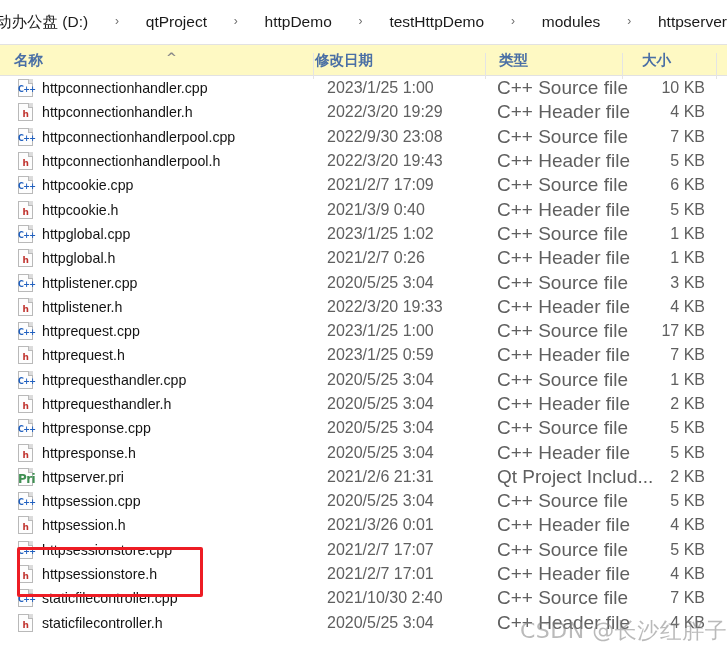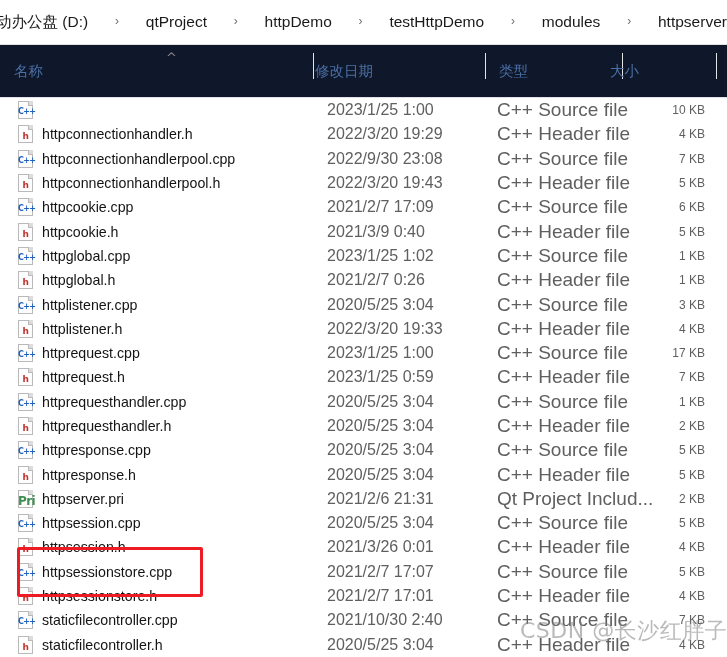--- a/index.html
+++ b/index.html
@@ -40,25 +40,26 @@
     font-size: 12px;
     color: #6e6e6e;
     margin: 0 8px;
     line-height: 1;
     transform: translateY(-1px);
   }
 
   
   #column-header {
     position: relative;
-    height: 54px;
+    height: 32px;
     border-top: 1px solid #e2e2e2;
     border-bottom: 1px solid #e2e2e2;
-    background: #0f172a;
+    background: #fef9c3;
     box-sizing: border-box;
+    font-weight: bold;
   }
   .col-head {
     position: absolute;
     top: 0;
     height: 100%;
     display: flex;
     align-items: center;
     font-size: 14.5px;
     color: #4a6fa5;
     box-sizing: border-box;
@@ -113,21 +114,21 @@
     left: 497px;
     color: #5f5f5f;
     font-size: 19px;
   }
   .cell-size {
     position: absolute;
     left: 600px;
     width: 105px;
     text-align: right;
     color: #5f5f5f;
-    font-size: 12px;
+    font-size: 16px;
   }
   .fname {
     margin-left: 9px;
     color: #141414;
   }
 
   
   .ficon {
     position: relative;
     width: 15px;
@@ -221,33 +222,34 @@
     <span class="lbl">名称</span>
   </div>
   <div id="sort-caret">^</div>
 
   <div class="col-head" style="left:301px; width:172px;">
     <span class="lbl">修改日期</span>
   </div>
   <div class="col-head" style="left:485px; width:137px;">
     <span class="lbl">类型</span>
   </div>
-  <div class="col-head" style="left:596px; width:94px;">
+  <div class="col-head" style="left:628px; width:94px;">
     <span class="lbl">大小</span>
   </div>
 </div>
 
 <div id="file-list">
     <div class="file-row">
       <div class="cell-name">
         <span class="ficon cpp">
           <span class="page"></span>
           <span class="fold"></span>
           <span class="tag">C++</span>
         </span>
+        <span class="fname">httpconnectionhandler.cpp</span>
       </div>
       <div class="cell-date">2023/1/25 1:00</div>
       <div class="cell-type">C++ Source file</div>
       <div class="cell-size">10 KB</div>
     </div>
     <div class="file-row">
       <div class="cell-name">
         <span class="ficon h">
           <span class="page"></span>
           <span class="fold"></span>

